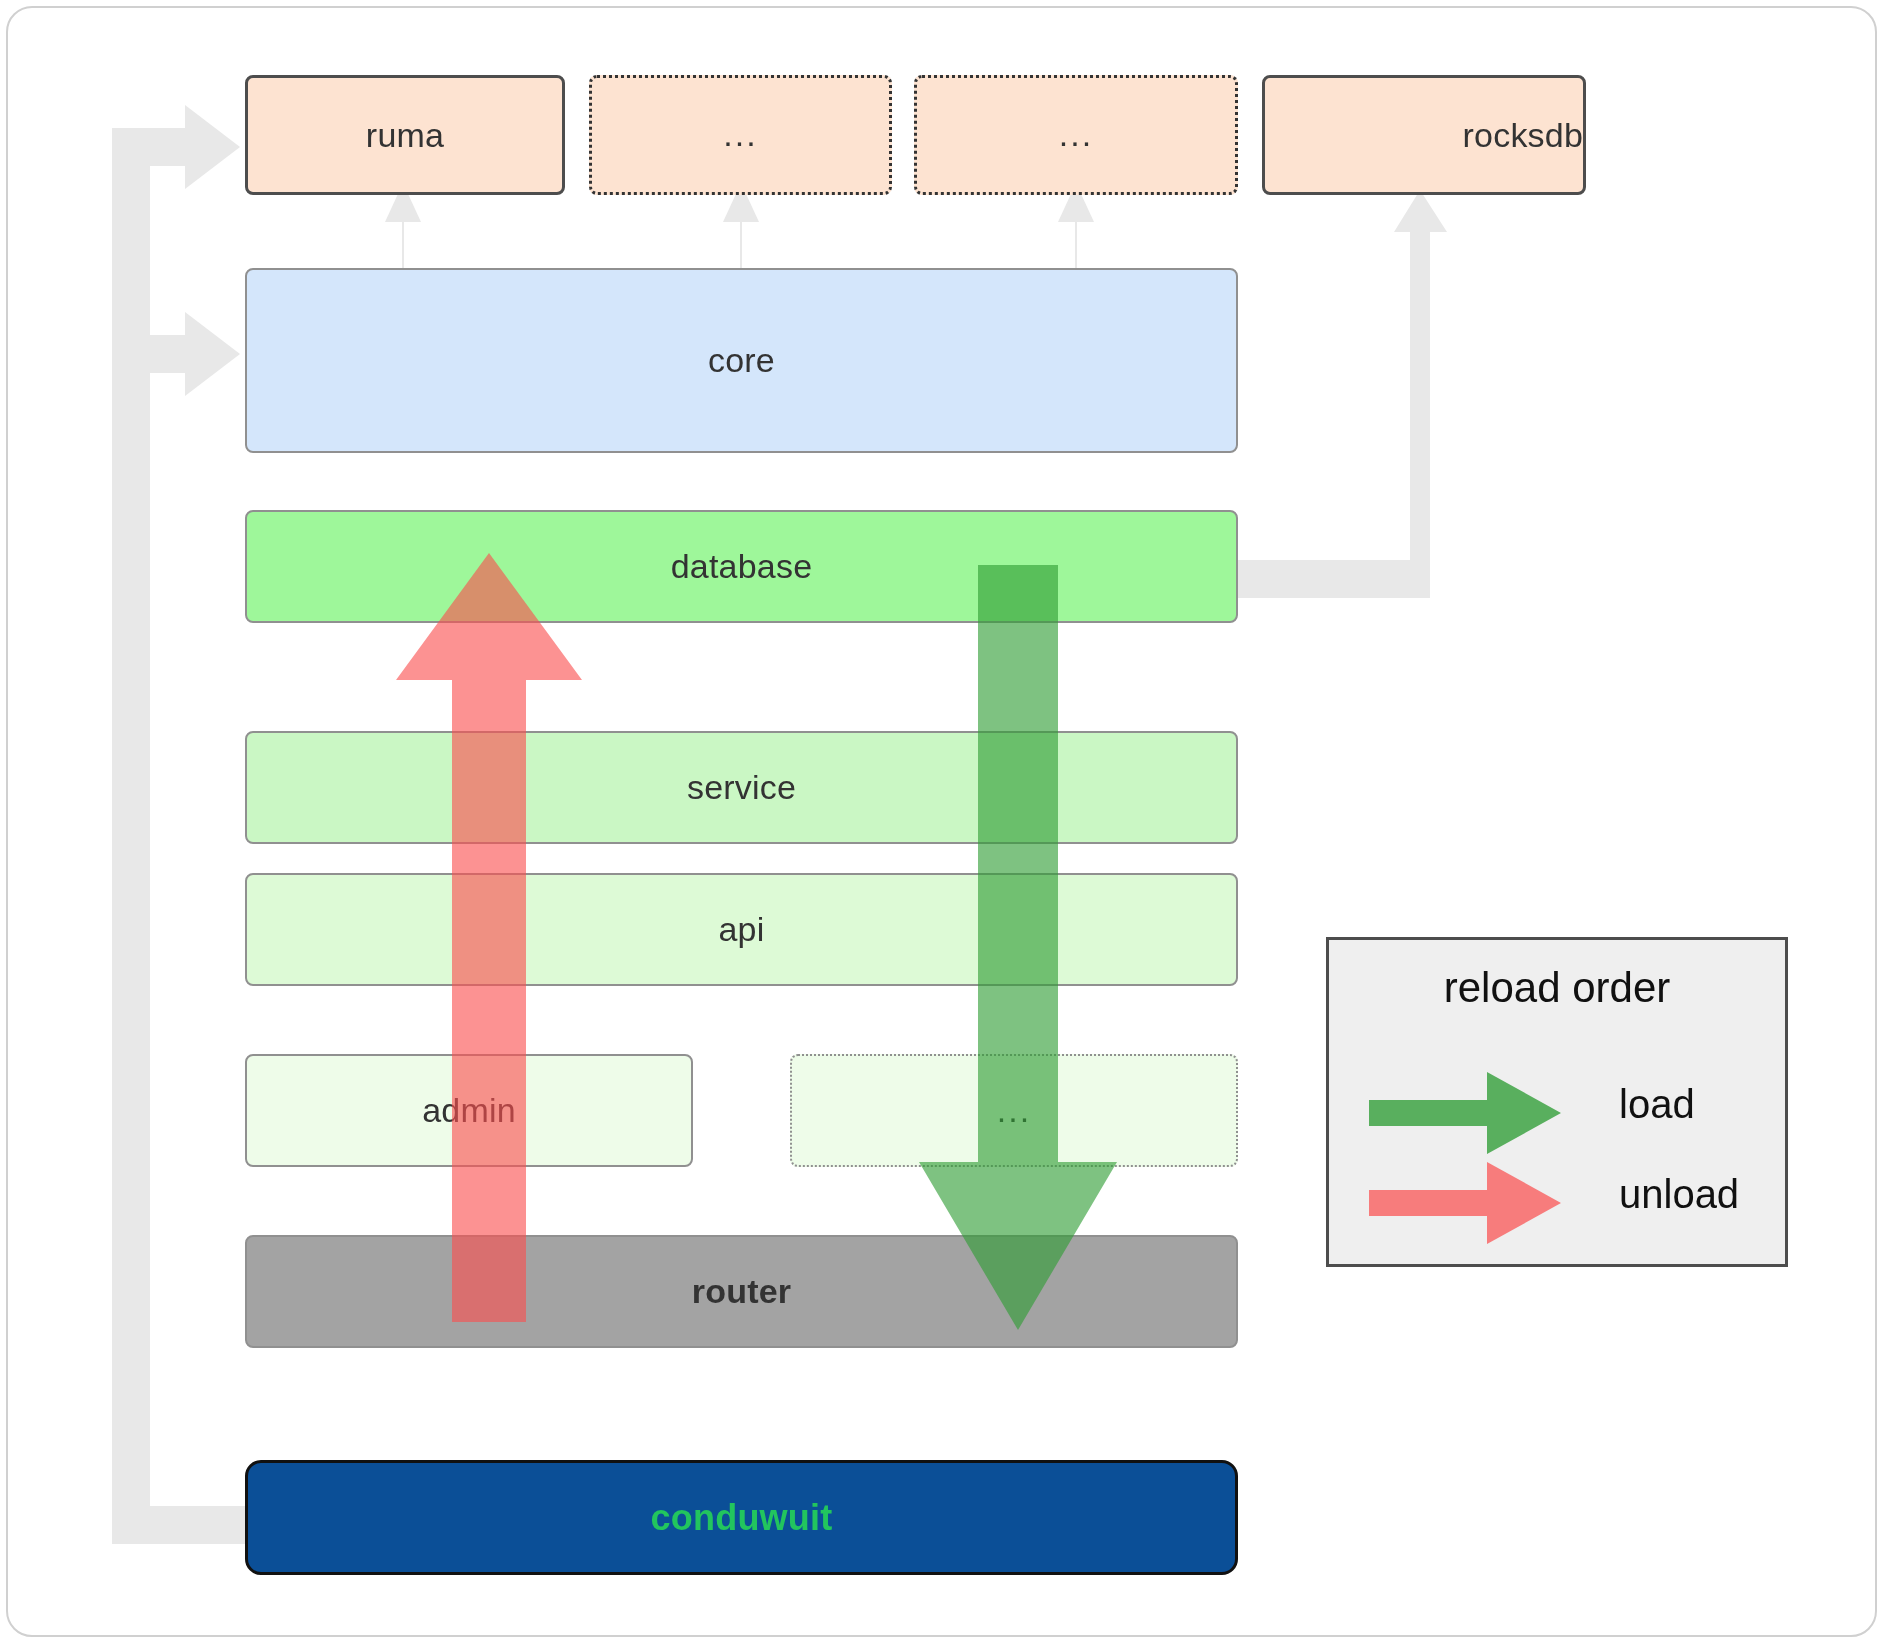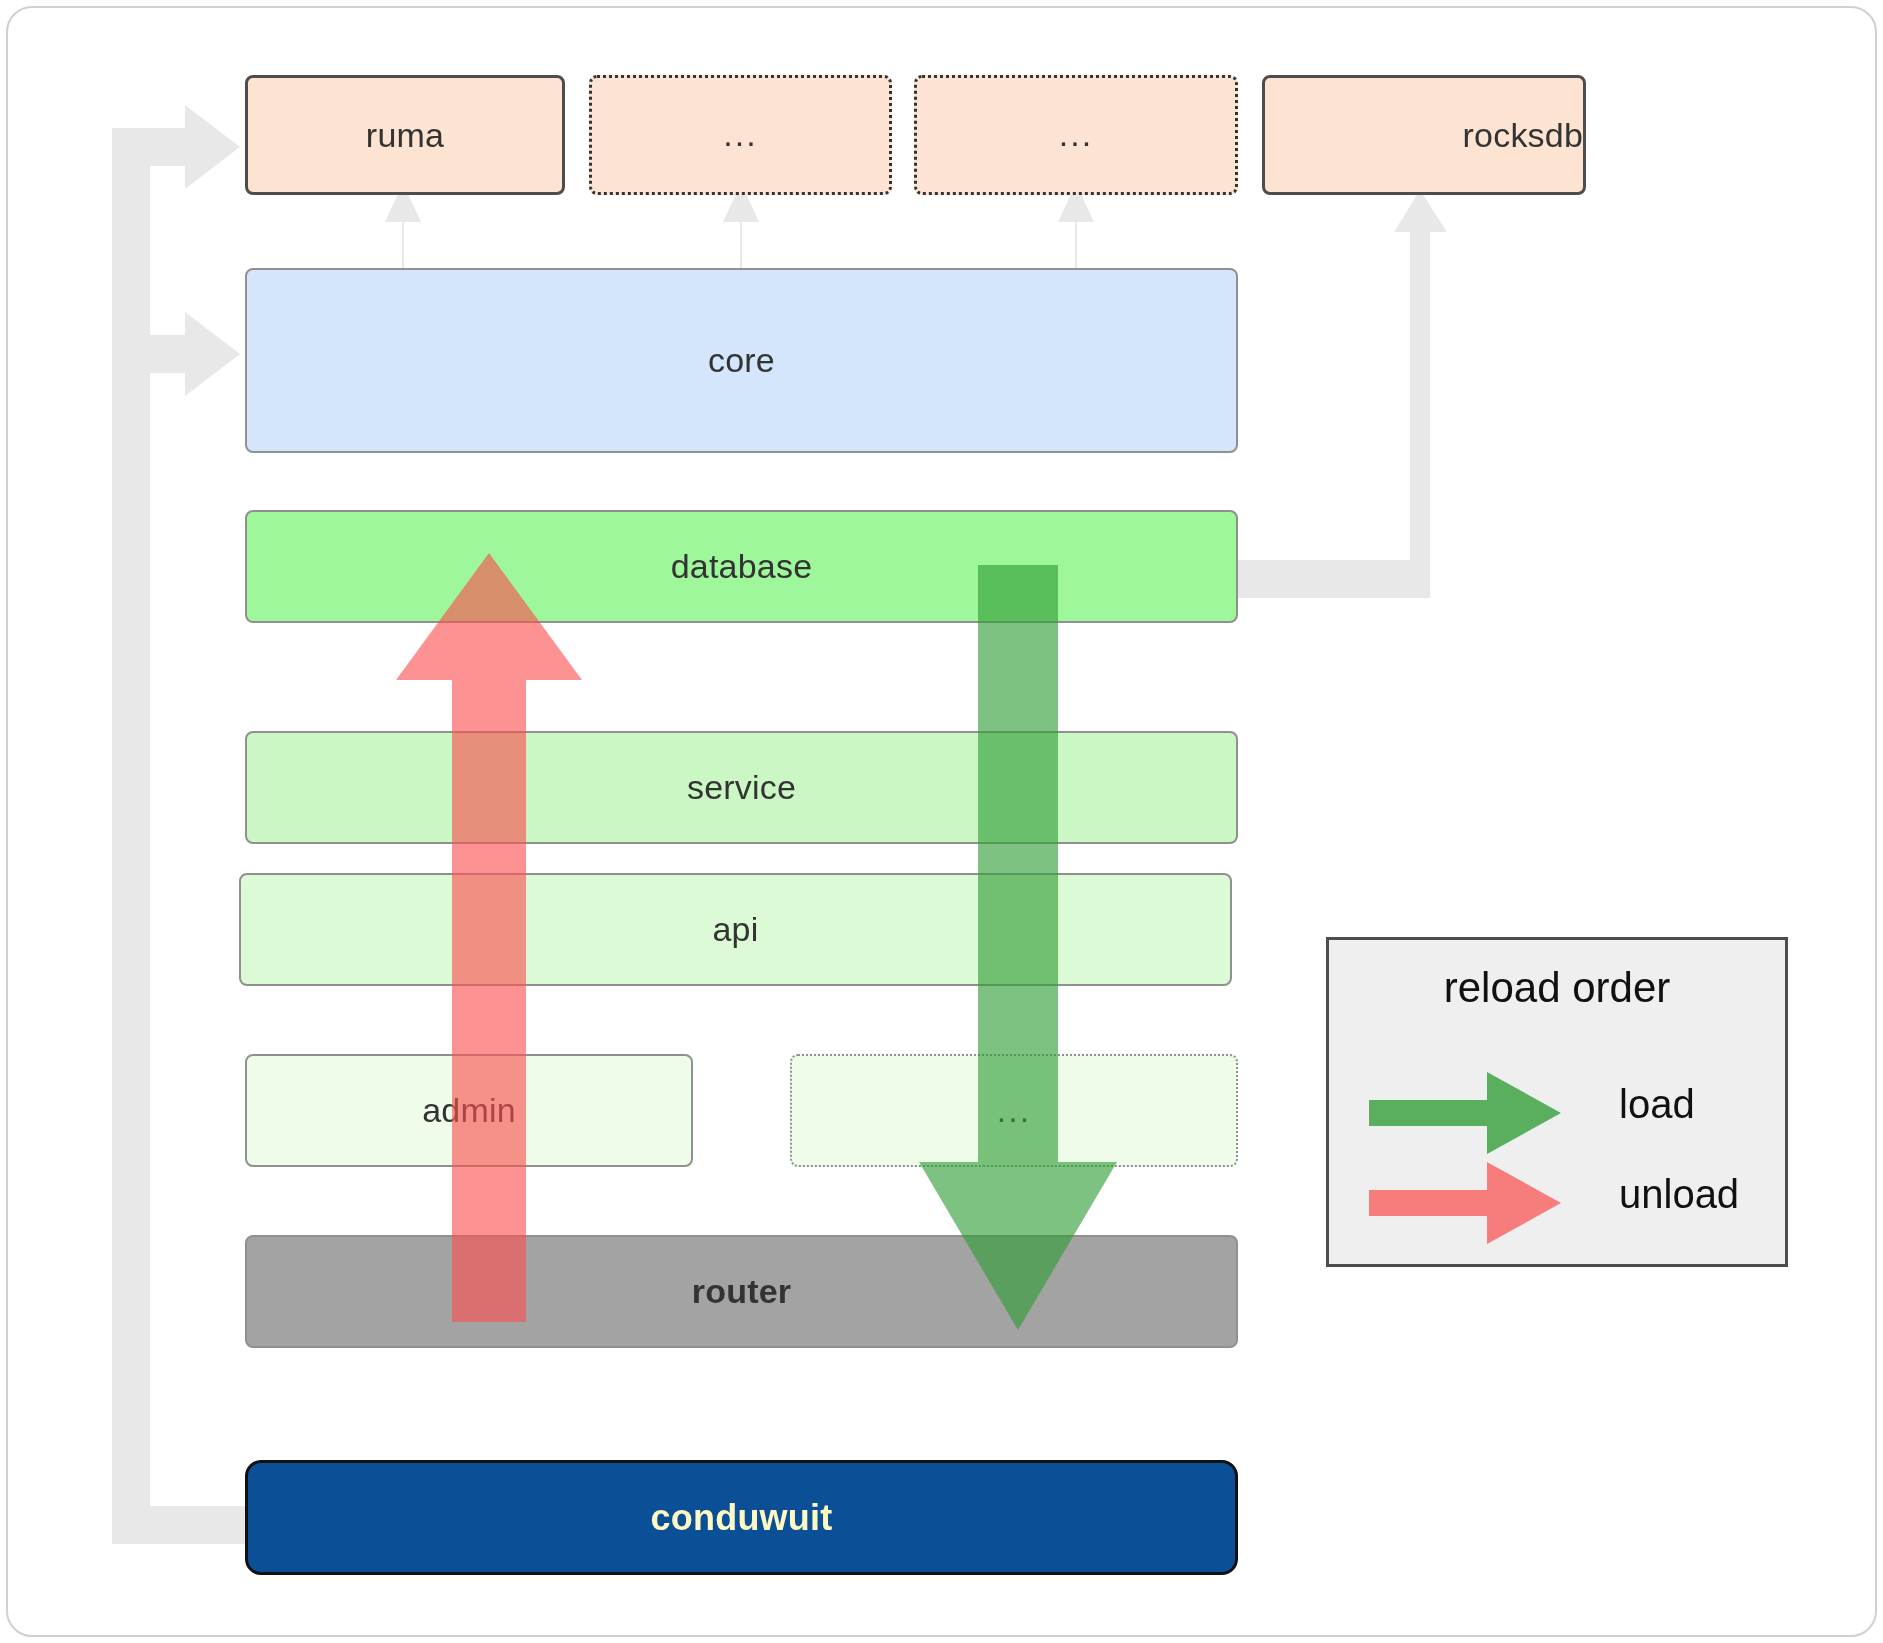--- a/index.html
+++ b/index.html
@@ -74,21 +74,21 @@
     border: 2px dotted #909090;
   }
   .node-router {
     background: #a3a3a3;
     border: 2px solid #909090;
     font-weight: bold;
   }
   .node-main {
     background: #0b4f97;
     border: 3px solid #111111;
-    color: #fef9c3;
+    color: #22c55e;
     font-weight: bold;
     font-size: 36px;
     border-radius: 16px;
   }
   .ellipsis {
     font-size: 34px;
     letter-spacing: 2px;
     line-height: 0.4;
     color: #333333;
   }
@@ -191,21 +191,21 @@
   </div>
 
   <div class="node node-database" style="left:245px; top:510px; width:993px; height:113px;">
     <span>database</span>
   </div>
 
   <div class="node node-service" style="left:245px; top:691px; width:993px; height:113px;">
     <span>service</span>
   </div>
 
-  <div class="node node-api" style="left:239px; top:873px; width:993px; height:113px;">
+  <div class="node node-api" style="left:245px; top:873px; width:993px; height:113px;">
     <span>api</span>
   </div>
 
   <div class="node node-admin" style="left:245px; top:1054px; width:448px; height:113px;">
     <span>admin</span>
   </div>
 
   <div class="node node-dots-low" style="left:790px; top:1054px; width:448px; height:113px;">
     <span class="ellipsis">...</span>
   </div>

